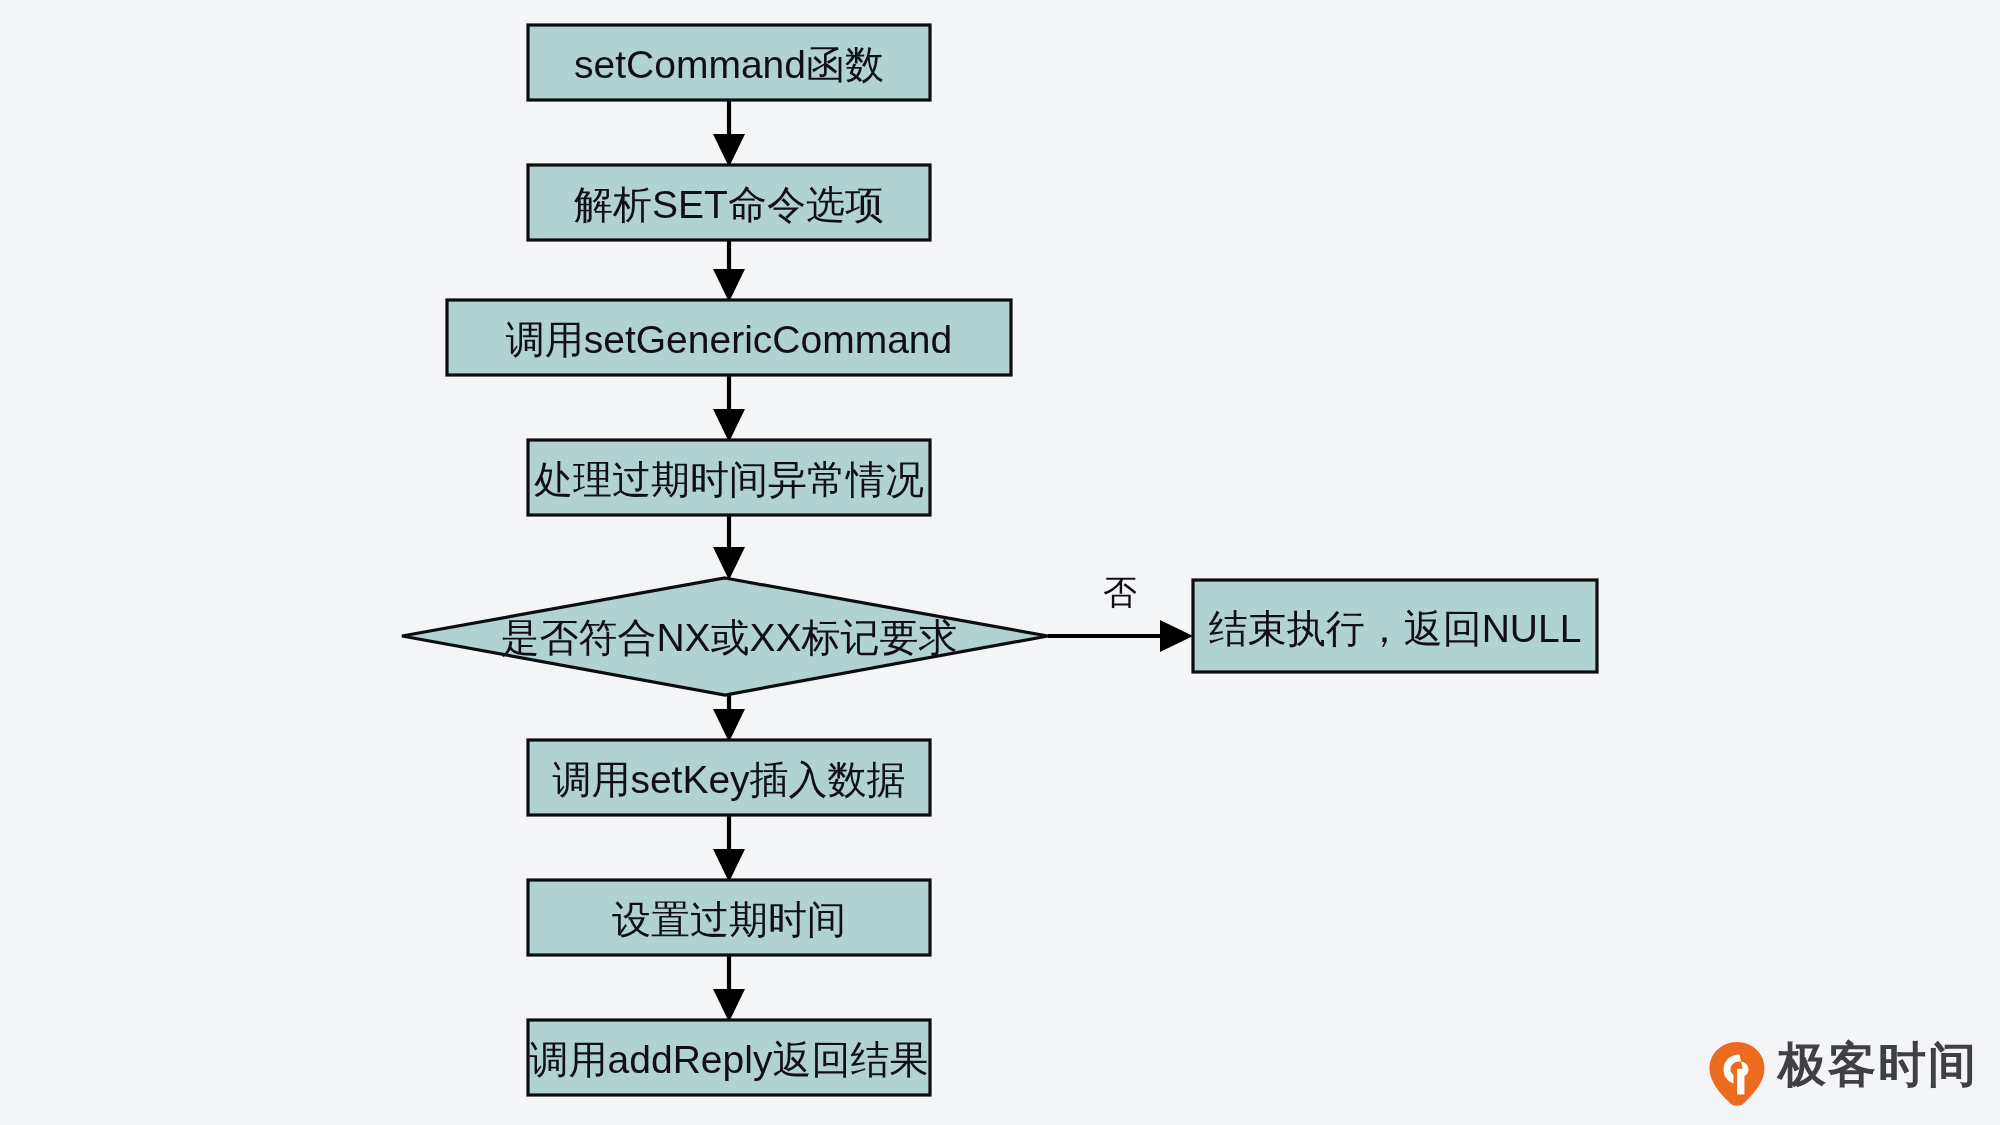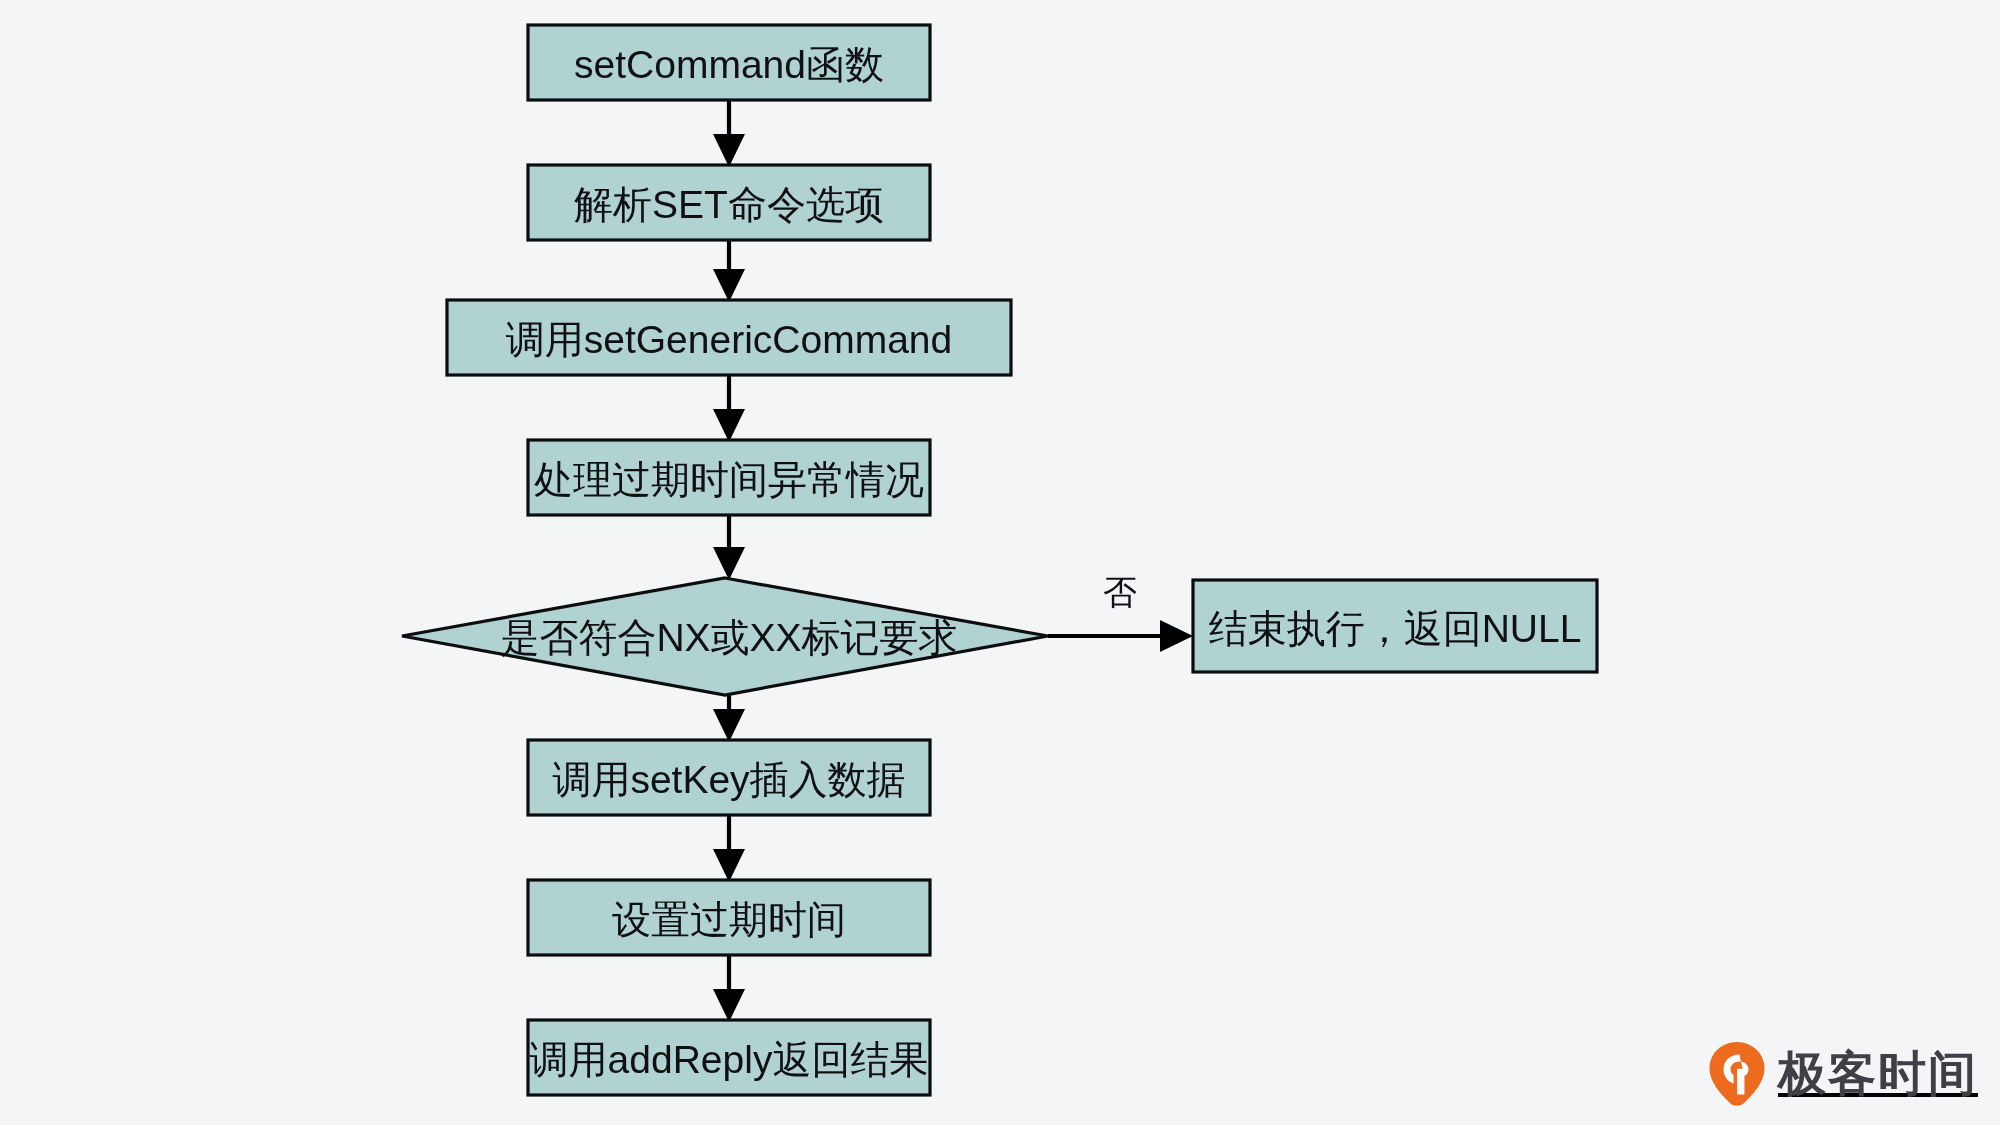--- a/index.html
+++ b/index.html
@@ -54,24 +54,23 @@
     font-size: 34px;
     text-anchor: middle;
     dominant-baseline: central;
   }
   
   #watermark {
     position: absolute;
     right: 22px;
     bottom: 18px;
     display: flex;
-    align-items: center;
+    align-items: flex-start;
     gap: 12px;
     user-select: none;
-    text-decoration: underline;
   }
   #watermark .mark-logo {
     width: 58px;
     height: 66px;
     display: block;
   }
   #watermark .mark-text {
     font-family: "Liberation Sans", "DejaVu Sans", sans-serif;
     font-size: 48px;
     font-weight: 700;

